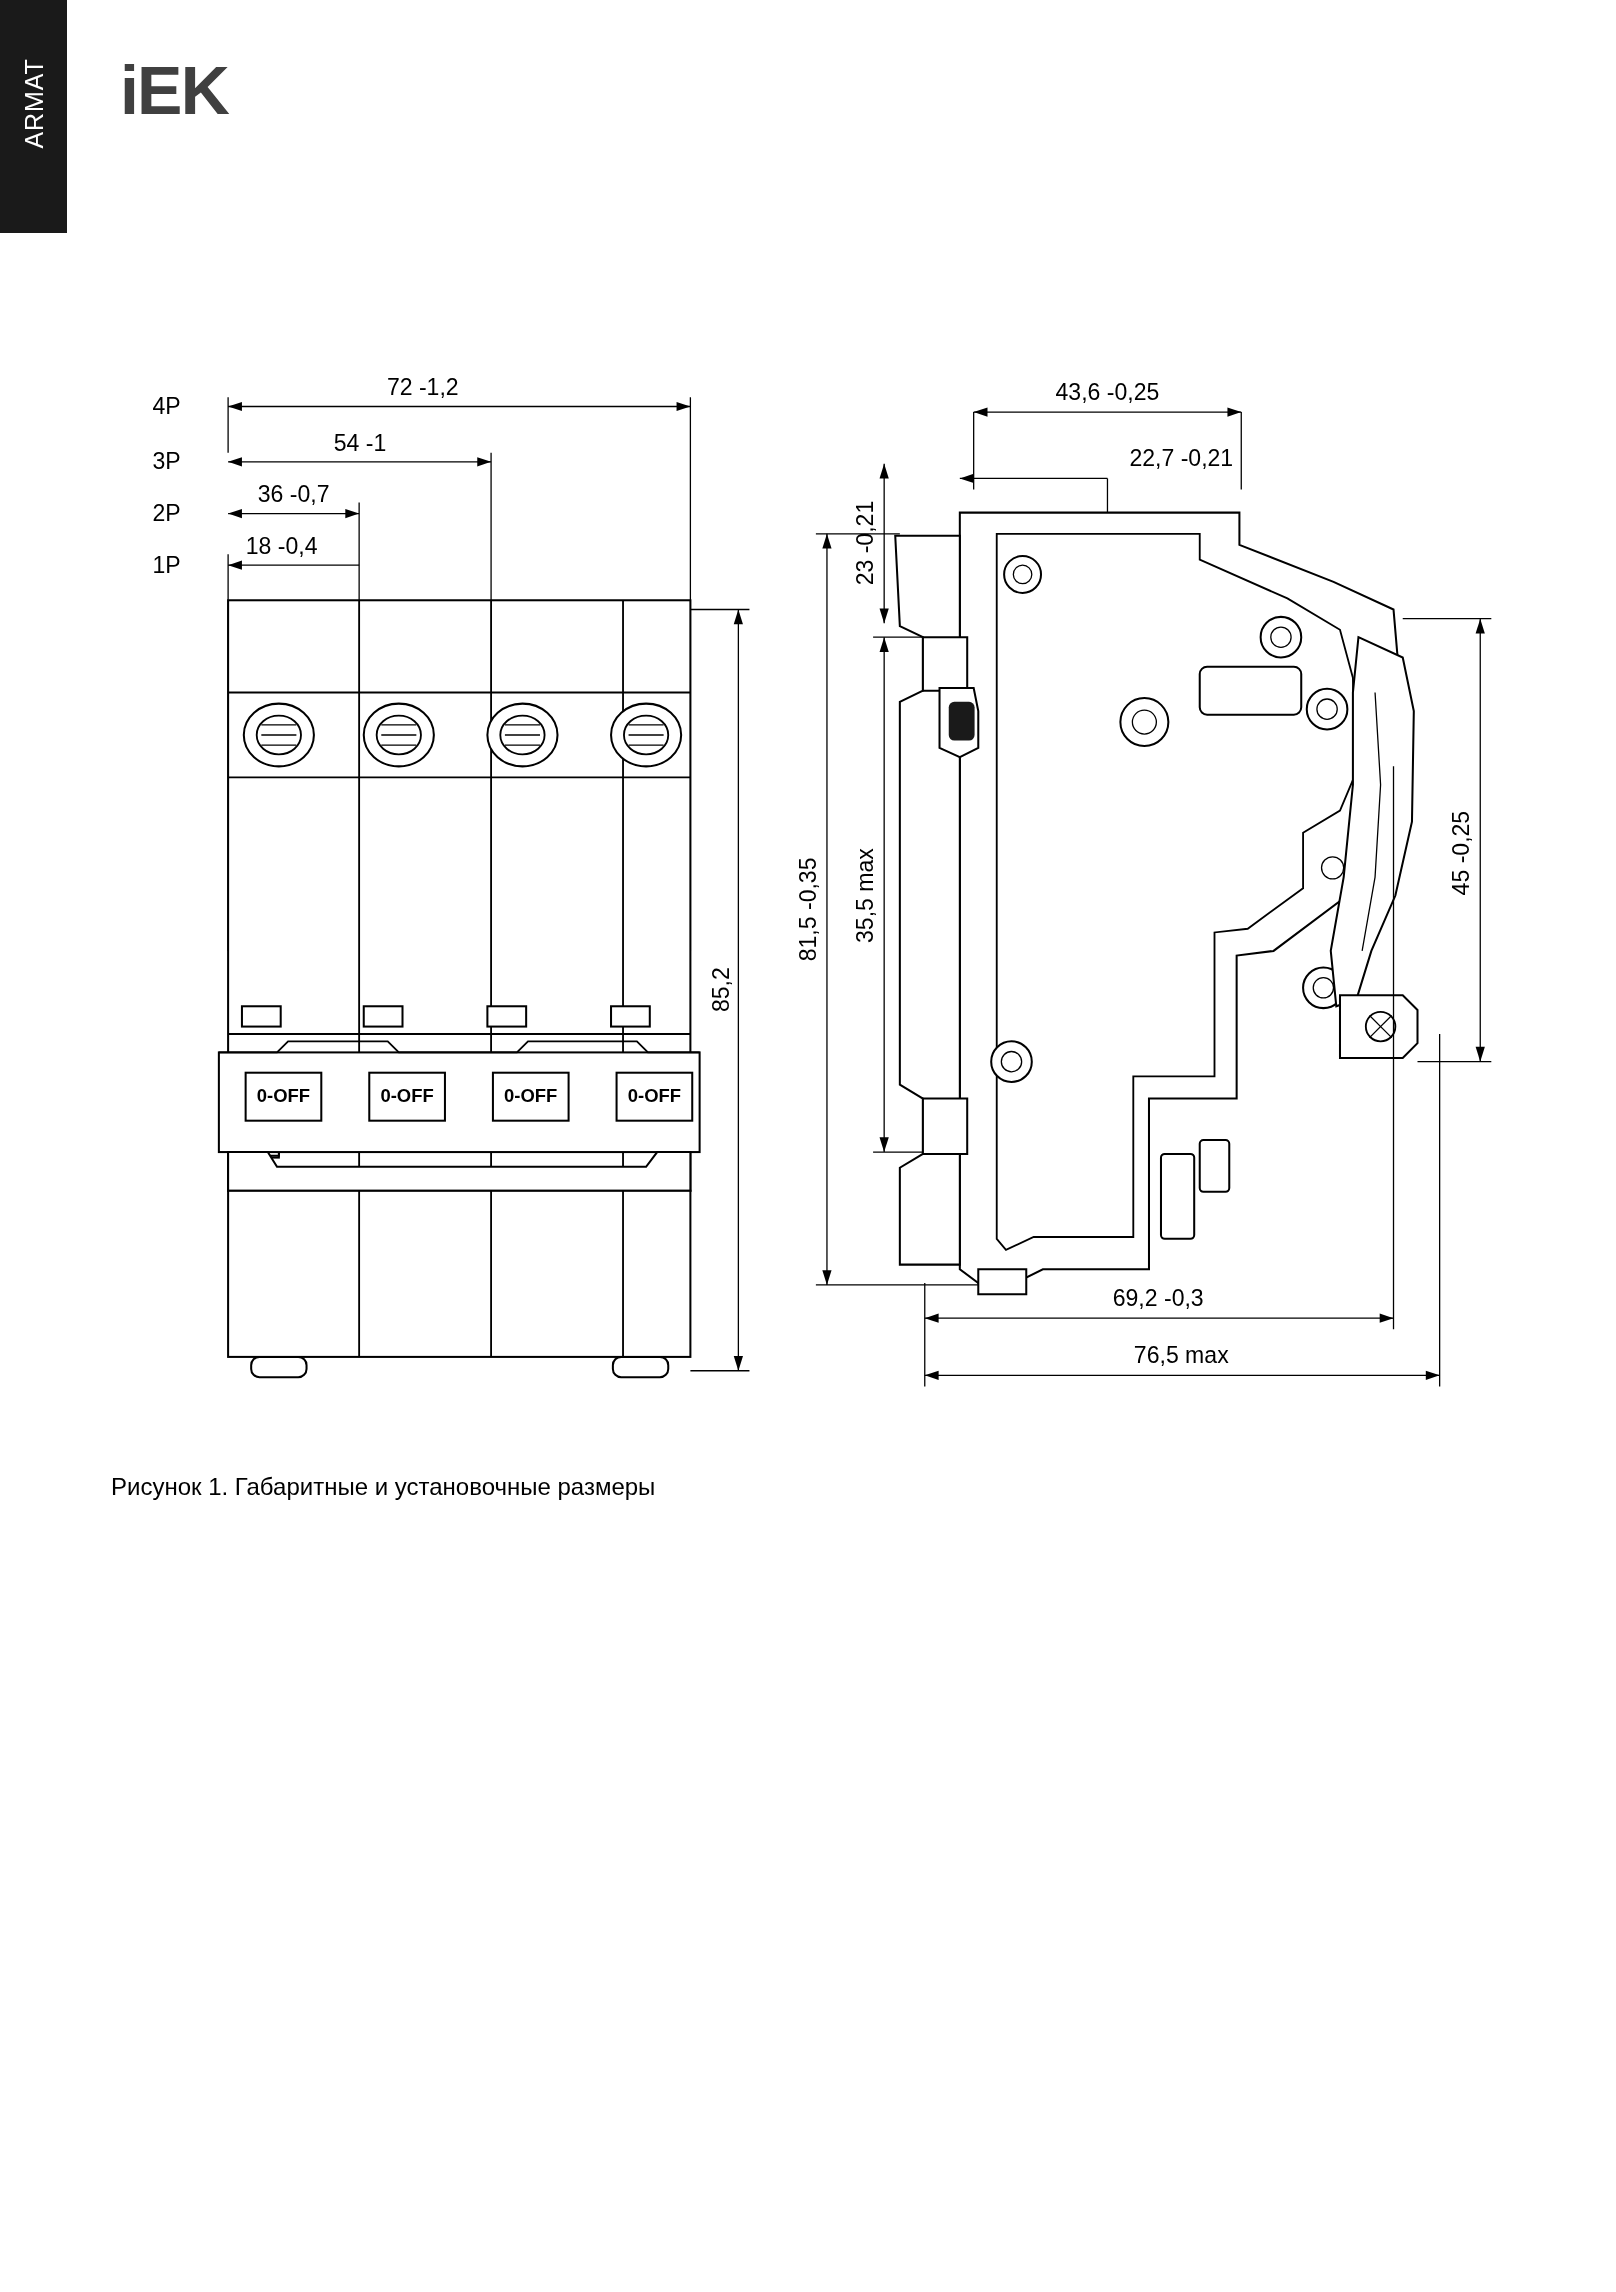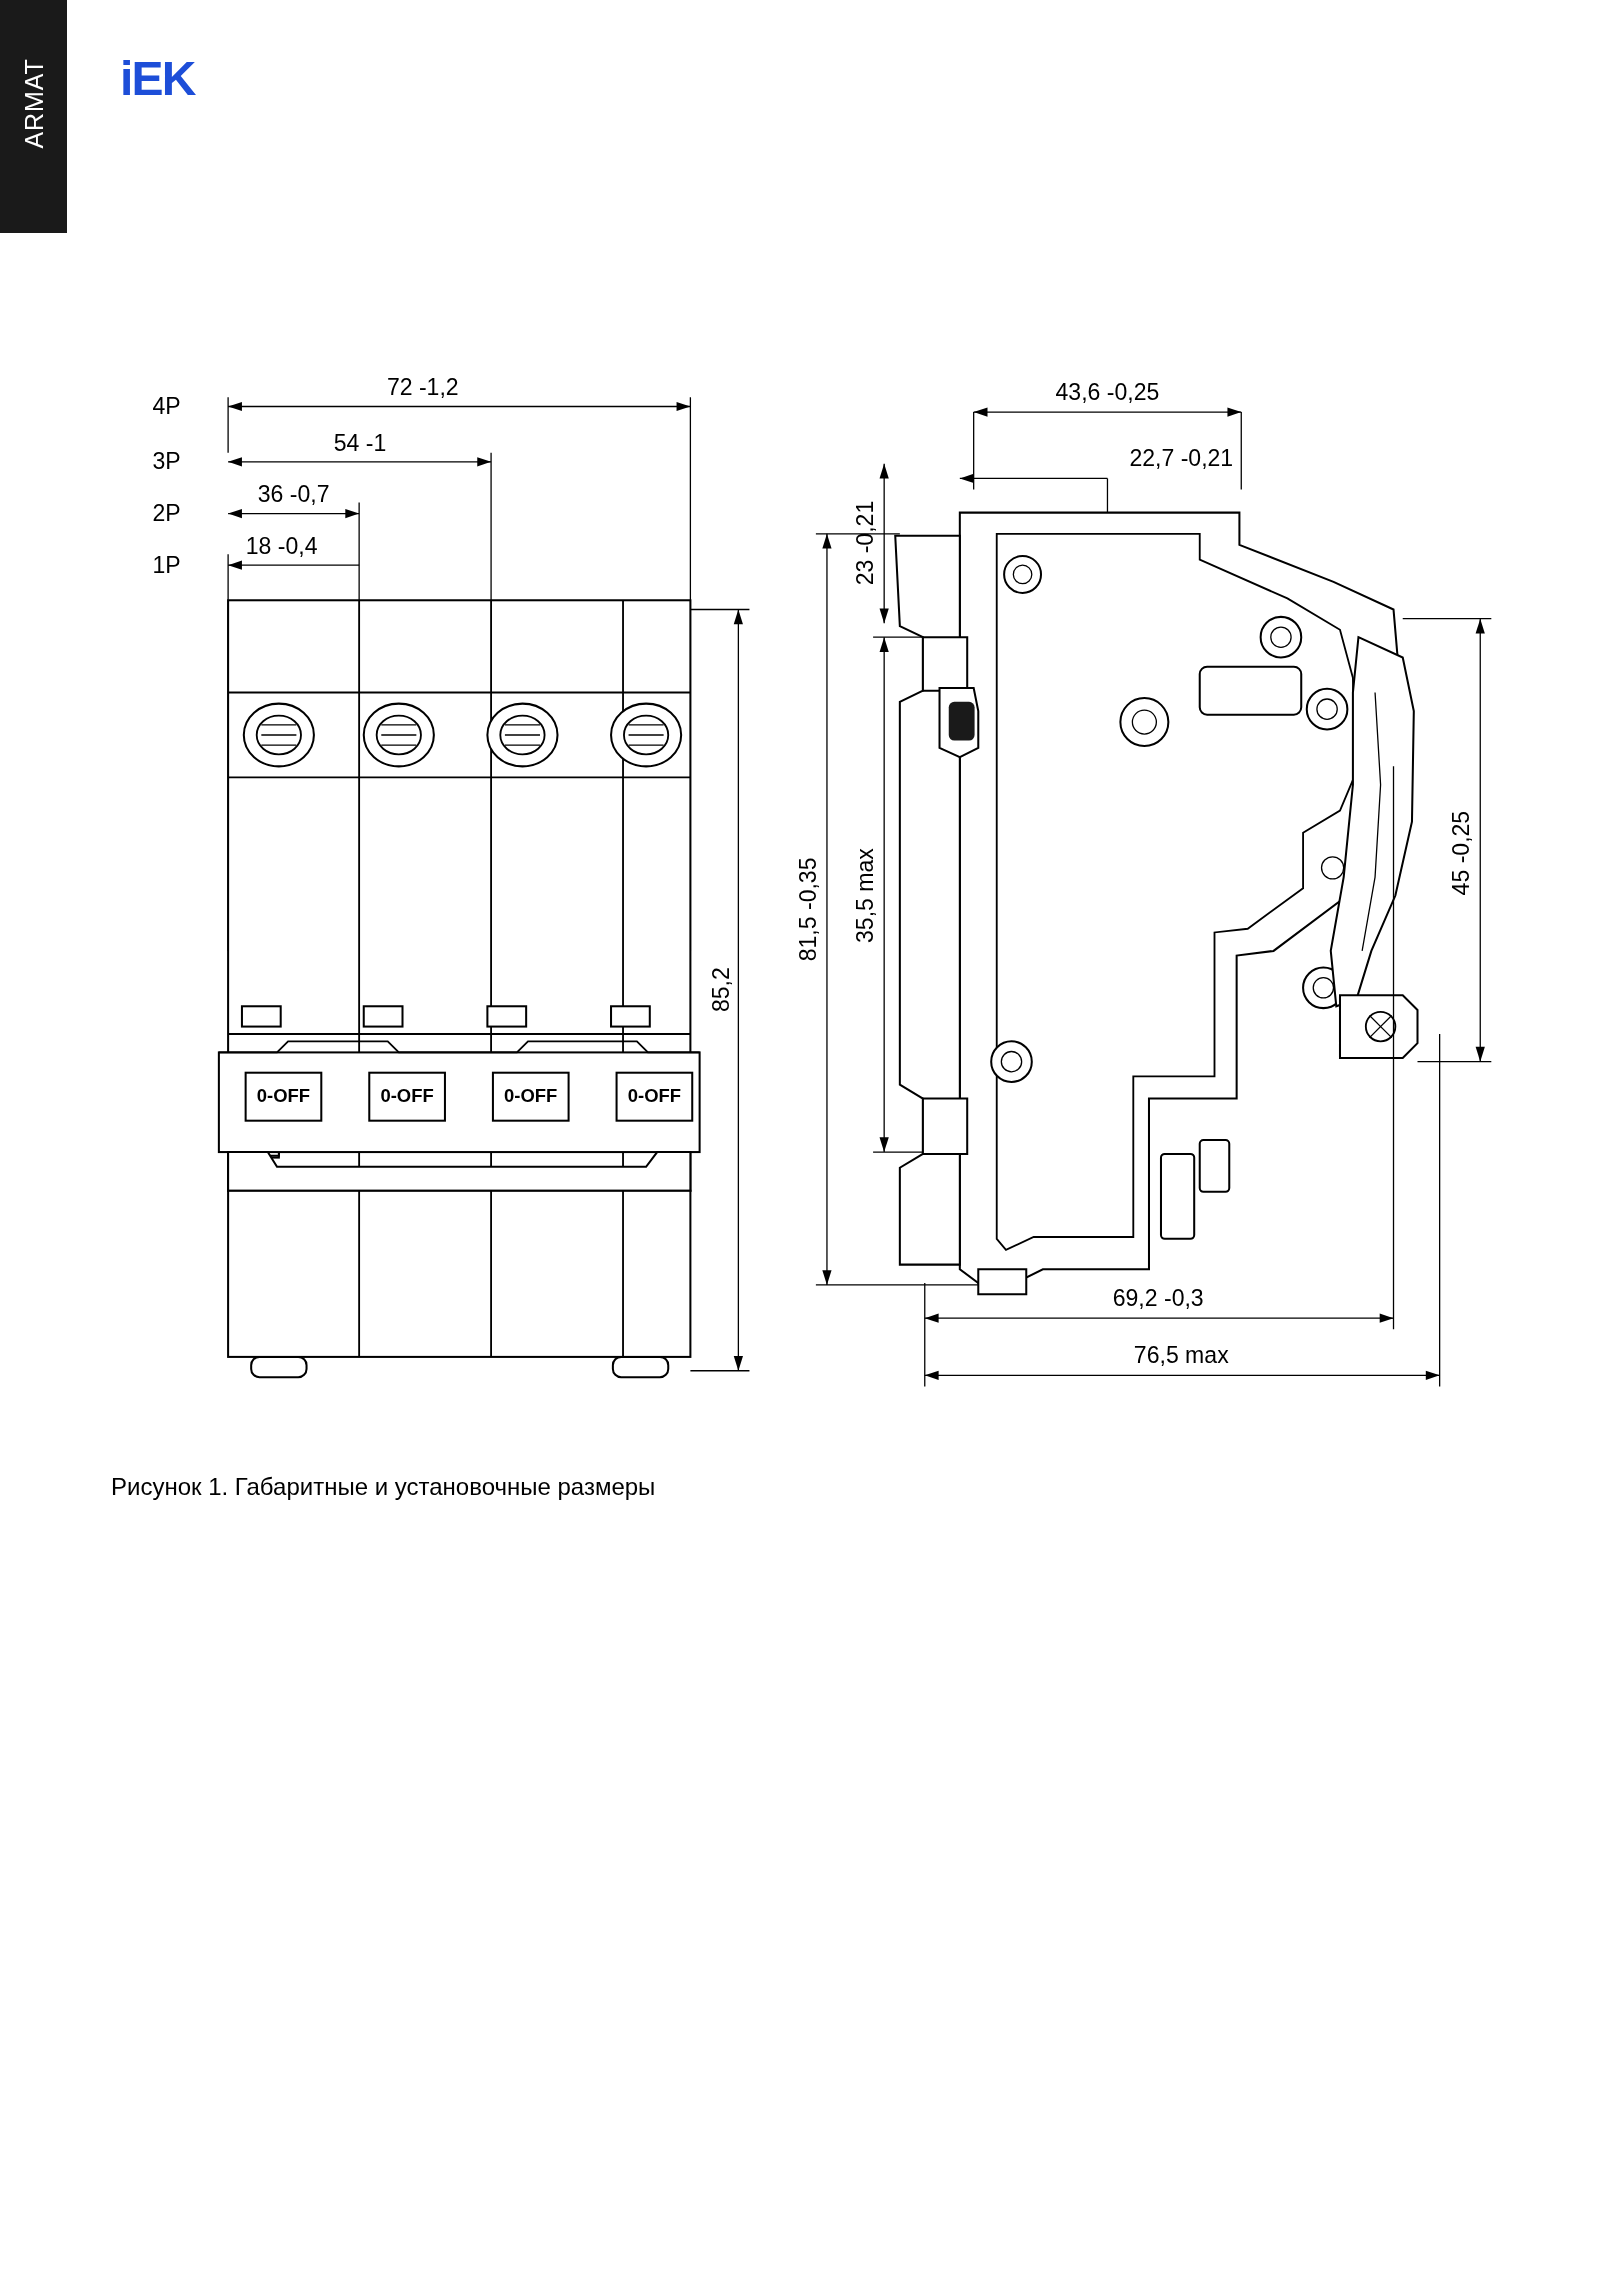--- a/index.html
+++ b/index.html
@@ -38,25 +38,25 @@
     font-size: 25px;
     letter-spacing: 0.9px;
     transform: rotate(-90deg);
     transform-origin: center center;
     font-family: "Liberation Sans", sans-serif;
   }
   #logo {
     position: absolute;
     left: 120px;
     top: 51px;
-    font-size: 48px;
+    font-size: 68px;
     font-weight: bold;
     letter-spacing: -1.8px;
     font-family: "Liberation Sans", sans-serif;
-    color: #1d4ed8;
+    color: #404040;
   }
 
   
   #drawing {
     position: absolute;
     left: 0;
     top: 305px;
     width: 1617px;
     height: 1218px;
   }

